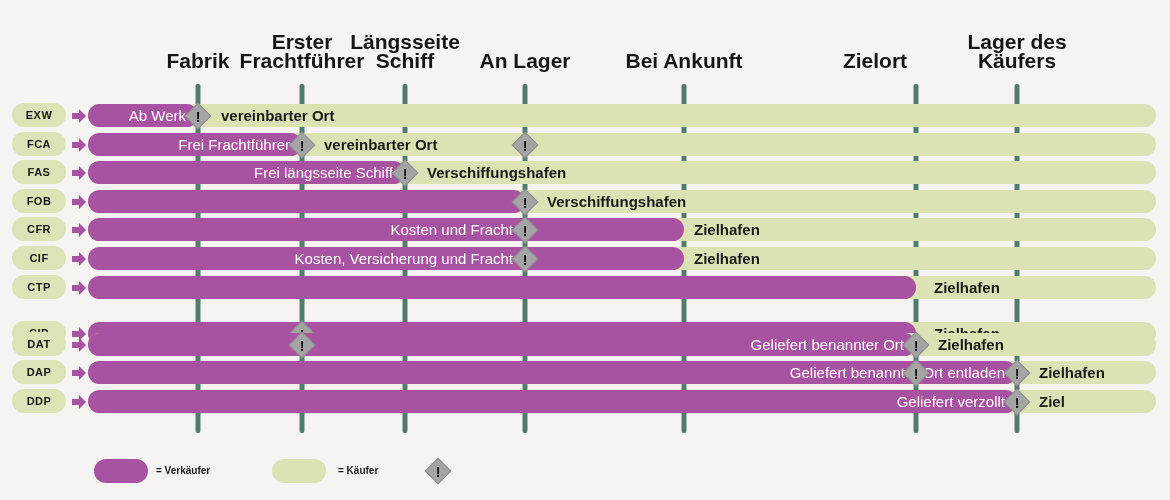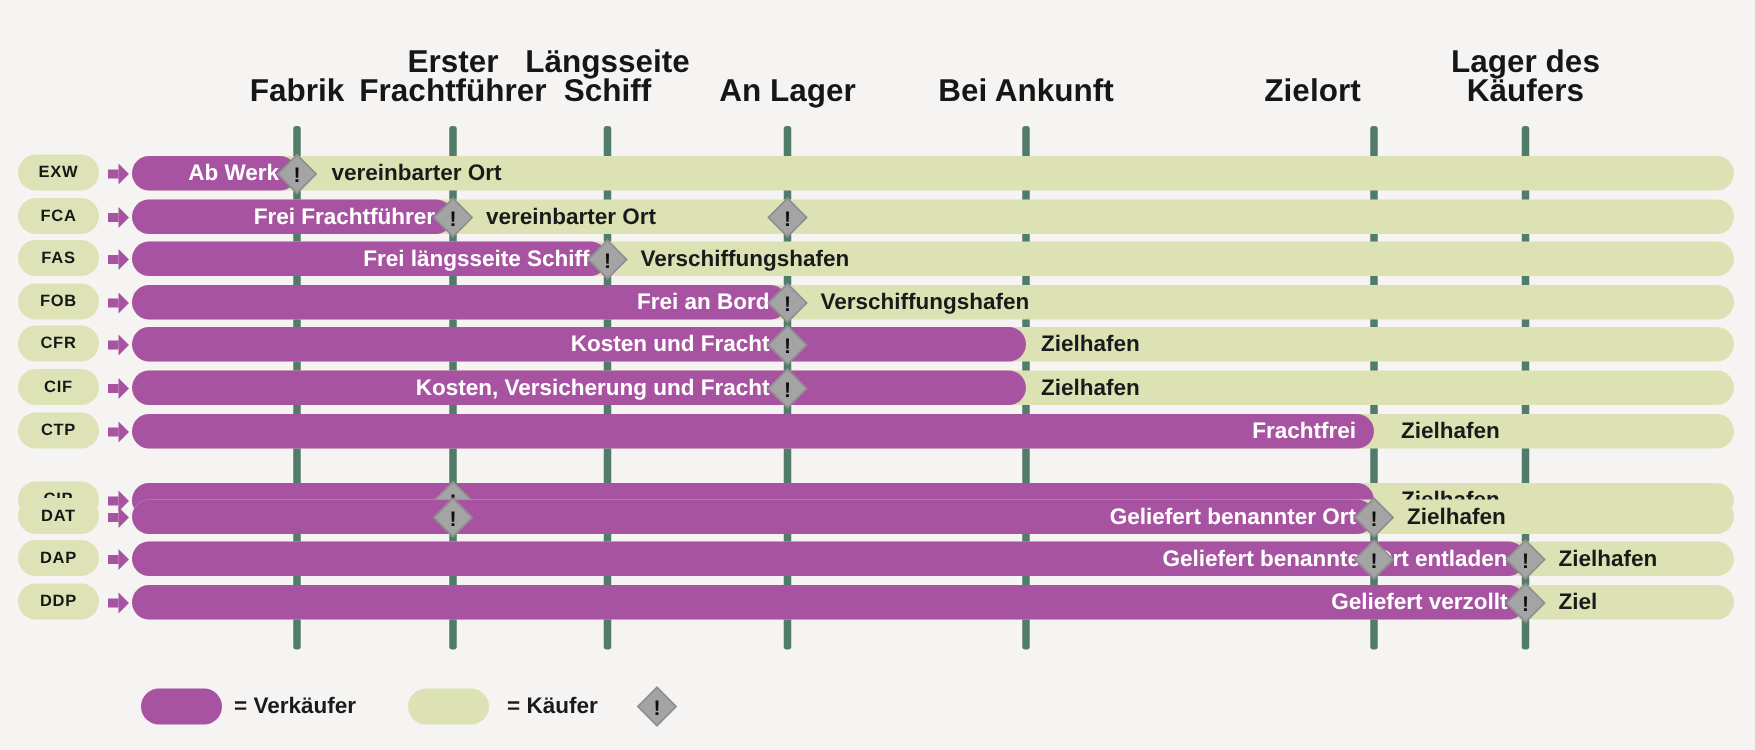--- a/index.html
+++ b/index.html
@@ -35,21 +35,21 @@
   .bar-buyer {
     position:absolute; left:88px; width:1068px; height:23px;
     background:#dce2b4; border-radius:12px;
   }
   .bar-seller {
     position:absolute; left:88px; height:23px;
     background:#a853a1; border-radius:12px;
   }
   .seller-label {
     position:absolute; top:0; height:23px; line-height:23px;
-    text-align:right; font-size:15px; font-weight:bold; color:#ffffff;
+    text-align:right; font-size:15px; font-weight:normal; color:#ffffff;
     white-space:nowrap; z-index:4;
   }
   .buyer-label {
     position:absolute; top:0; height:40px; line-height:23px;
     font-size:15px; font-weight:bold; color:#1a1a1a; white-space:nowrap; z-index:4;
   }
   .diamond {
     position:absolute; top:11.5px; width:17px; height:17px;
     background:#a4a4a5; border:1px solid #8d8d8e;
     transform:translate(-50%,-50%) rotate(45deg); z-index:5;
@@ -59,21 +59,21 @@
     width:100%; height:100%; transform:rotate(-45deg);
     font-size:14px; font-weight:bold; color:#0e0e0e;
   }
   
   .legend { position:absolute; left:0; top:459px; width:1170px; height:24px; z-index:2; }
   .legend-pill { position:absolute; top:0; width:54px; height:24px; border-radius:12px; }
   .legend-pill.seller { left:94px; background:#a853a1; }
   .legend-pill.buyer  { left:272px; background:#dce2b4; }
   .legend-label {
     position:absolute; top:0; height:24px; line-height:24px;
-    font-size:15px; font-weight:bold; color:#1a1a1a; white-space:nowrap;
+    font-size:10px; font-weight:bold; color:#1a1a1a; white-space:nowrap;
   }
   .legend-diamond { position:absolute; left:438px; top:12px; }
 </style>
 </head>
 <body>
 
 <div id="canvas">
   <div id="headers">
       <div class="col-header" style="left: 198px;">
         <div>Fabrik</div>
@@ -144,21 +144,20 @@
         <div class="buyer-label" style="left: 427px;">Verschiffungshafen</div>
         <span class="diamond" style="left: 405px;">
           <span>!</span>
         </span>
       </div>
       <div class="row" style="top: 190px; border-radius: 11px;">
         <span class="code-pill">FOB</span>
         <span class="row-arrow"></span>
         <div class="bar-buyer"></div>
         <div class="bar-seller" style="width: 437px;"></div>
-        <div class="seller-label" style="left: 100px; width: 413px;">Frei an Bord</div>
         <div class="buyer-label" style="left: 547px;">Verschiffungshafen</div>
         <span class="diamond" style="left: 525px;">
           <span>!</span>
         </span>
       </div>
       <div class="row" style="top: 218px;">
         <span class="code-pill">CFR</span>
         <span class="row-arrow"></span>
         <div class="bar-buyer"></div>
         <div class="bar-seller" style="width: 596px;"></div>
@@ -177,21 +176,20 @@
         <div class="buyer-label" style="left: 694px;">Zielhafen</div>
         <span class="diamond" style="left: 525px;">
           <span>!</span>
         </span>
       </div>
       <div class="row" style="top: 276px;">
         <span class="code-pill">CTP</span>
         <span class="row-arrow"></span>
         <div class="bar-buyer"></div>
         <div class="bar-seller" style="width: 828px;"></div>
-        <div class="seller-label" style="left: 100px; width: 804px;">Frachtfrei</div>
         <div class="buyer-label" style="left: 934px;">Zielhafen</div>
       </div>
       <div class="row" style="top: 322px;">
         <span class="code-pill">CIP</span>
         <span class="row-arrow"></span>
         <div class="bar-buyer"></div>
         <div class="bar-seller" style="width: 828px;"></div>
         <div class="buyer-label" style="left: 934px;">Zielhafen</div>
         <span class="diamond" style="left: 302px;">
           <span>!</span>

